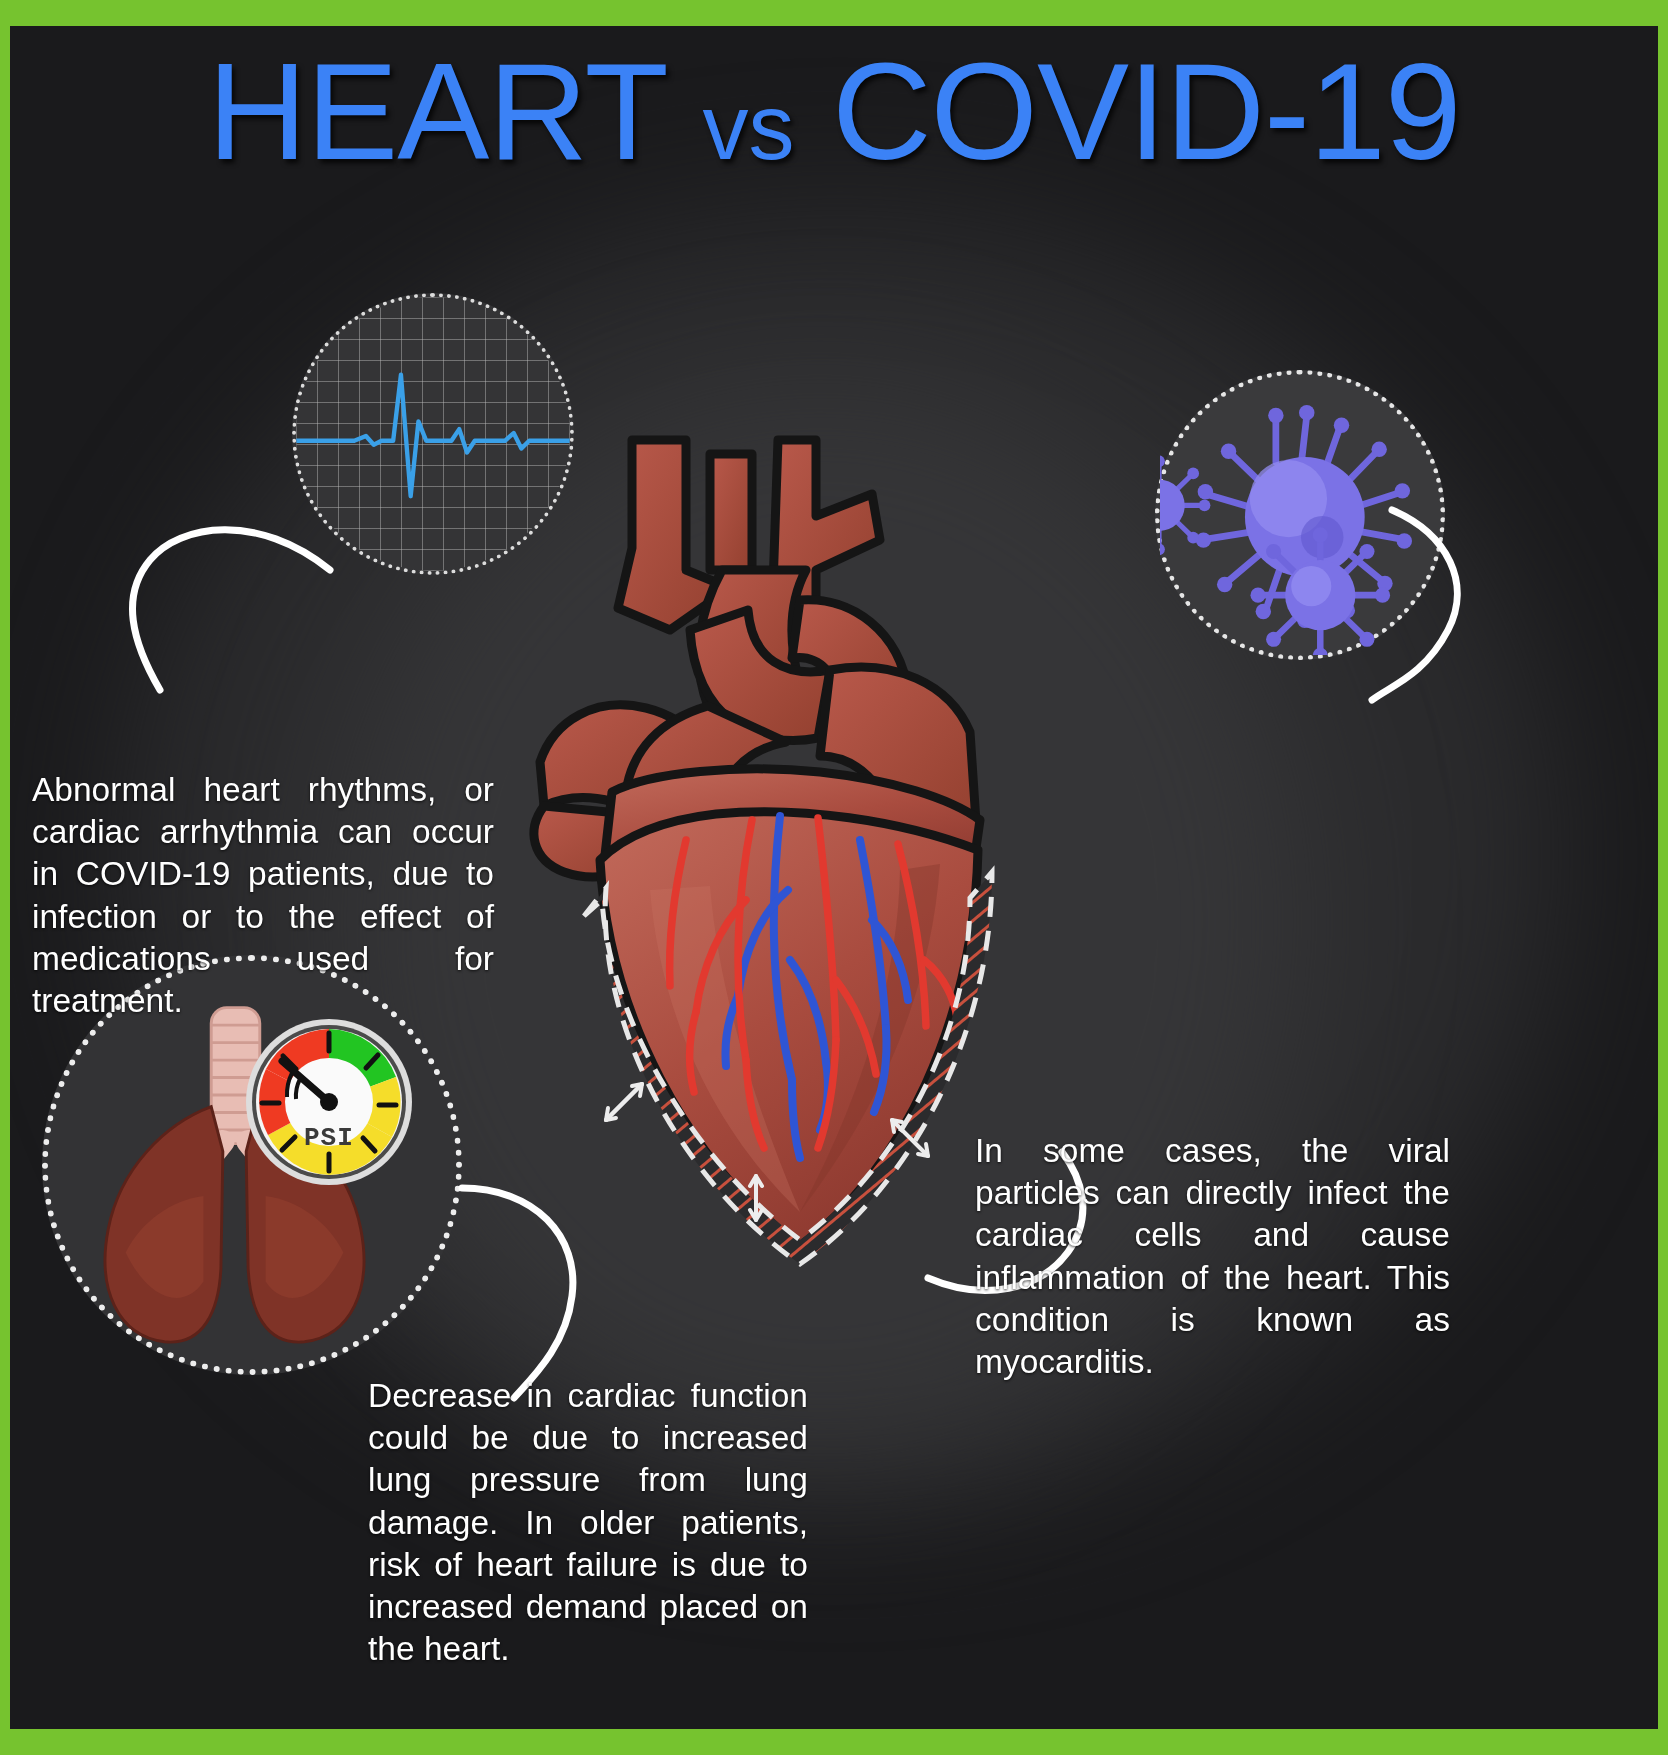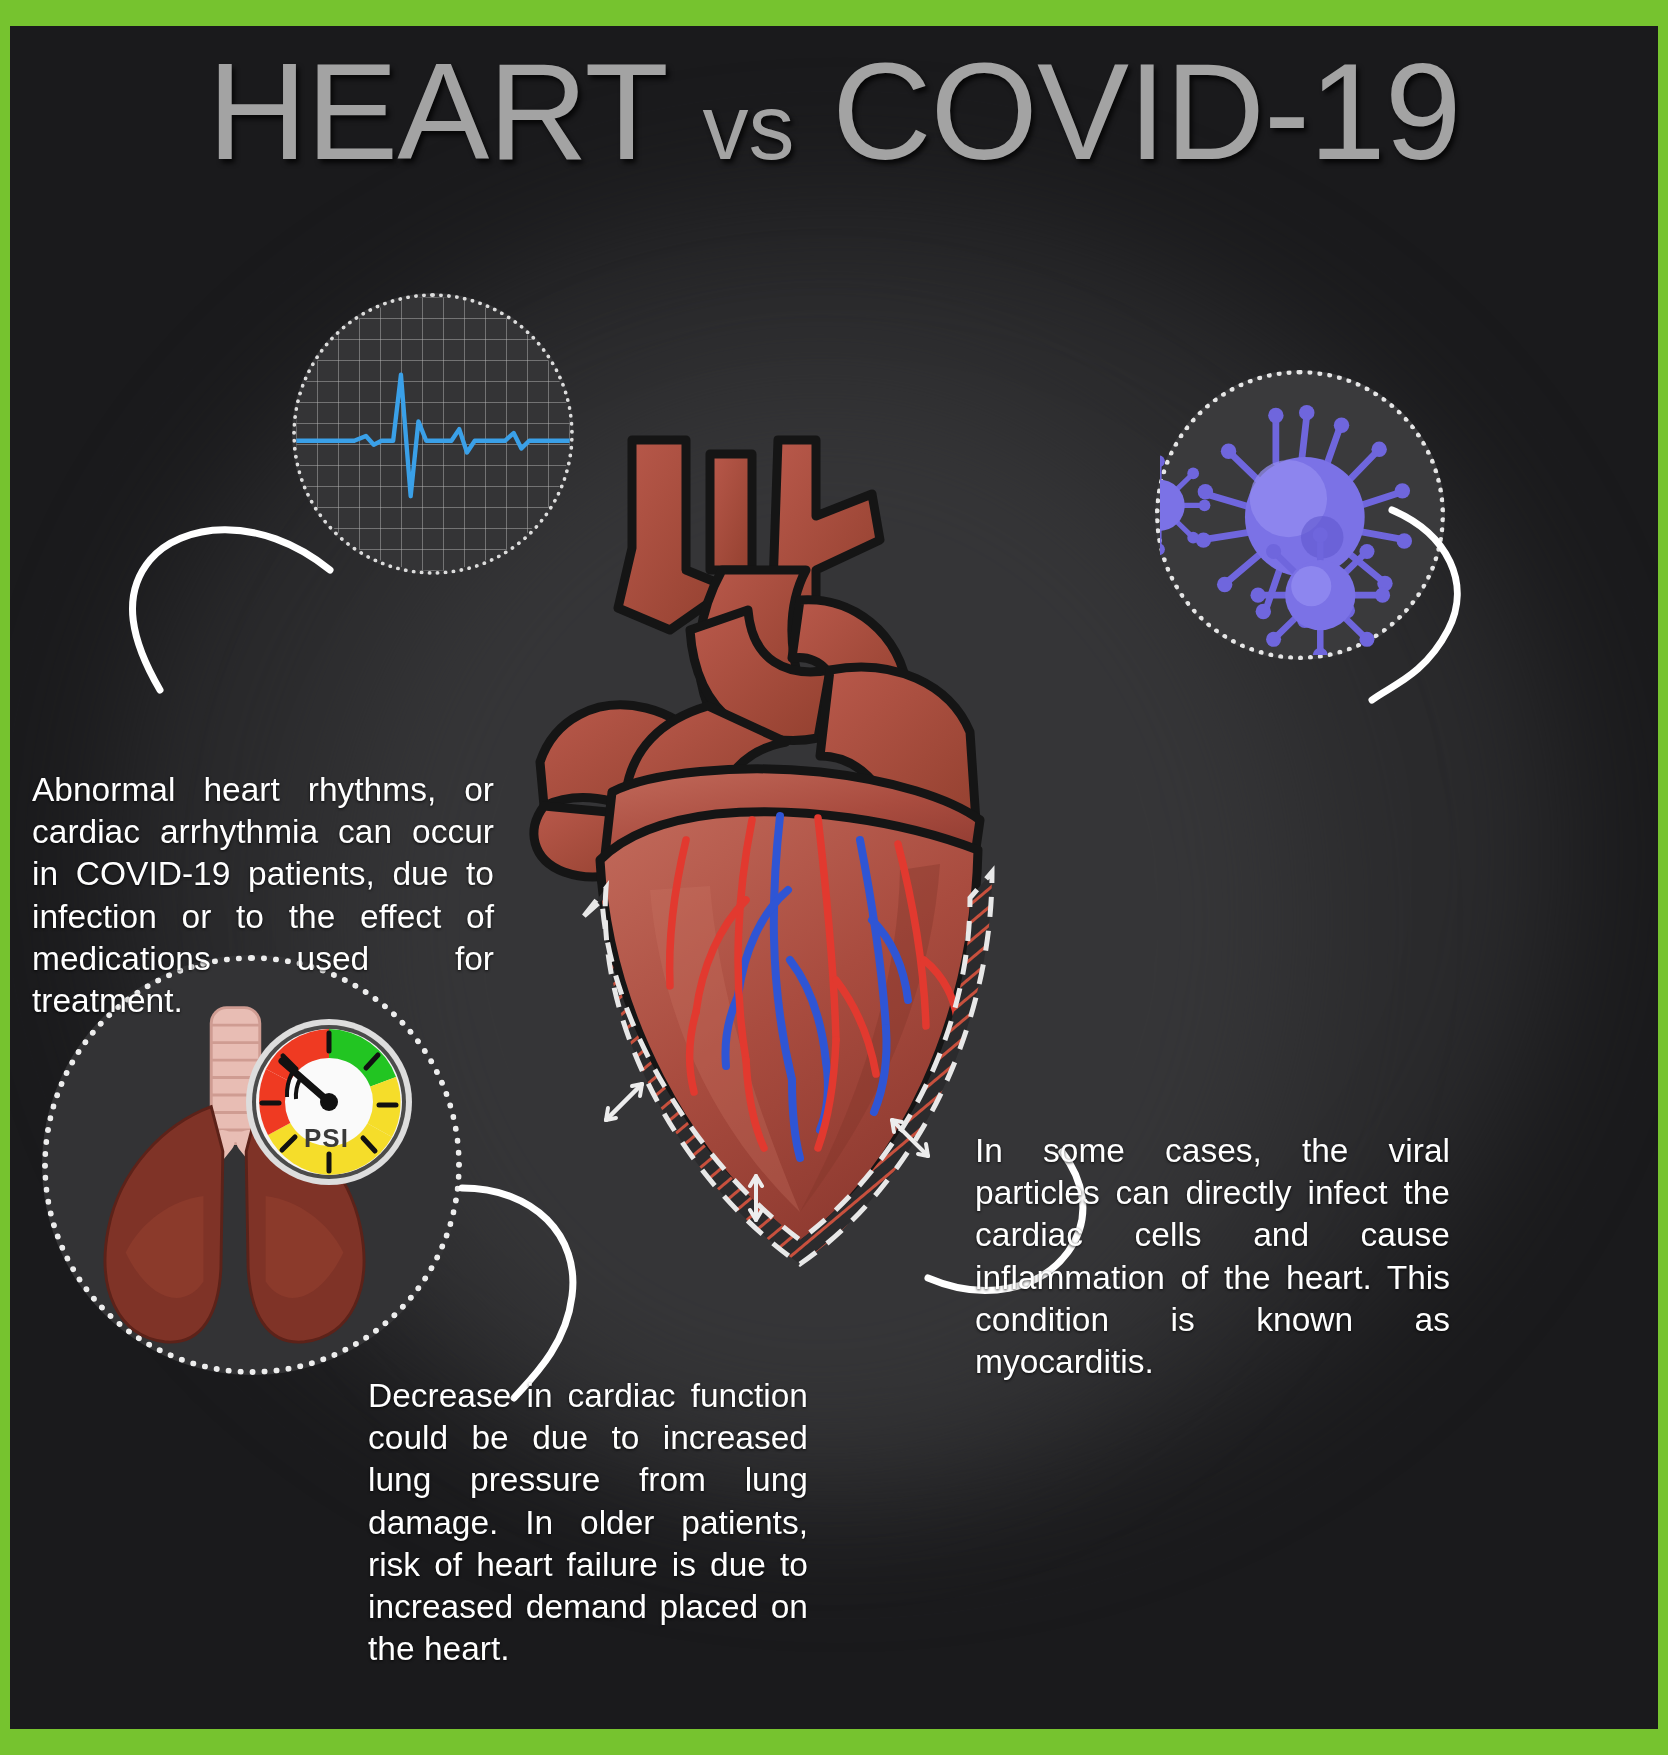--- a/index.html
+++ b/index.html
@@ -39,21 +39,21 @@
   .blob.b1 { left: 120px; top: 210px; width: 1440px; height: 1290px; opacity: .85; }
   .blob.b2 { left: 330px; top: 380px; width: 980px; height: 1080px; background: #3a3a3c; opacity: .7; }
 
   
   .title {
     position: absolute;
     top: 42px;
     left: 0;
     width: 100%;
     text-align: center;
-    color: #a3a3a3;
+    color: #3b82f6;
     font-size: 138px;
     line-height: 1.0;
     letter-spacing: -1px;
     font-weight: 400;
     font-family: "Liberation Sans", sans-serif;
     text-shadow: 3px 4px 5px rgba(0,0,0,.75);
     white-space: nowrap;
     z-index: 6;
   }
   .title .small {
@@ -98,21 +98,21 @@
   }
 
   
   .gauge-wrap { position: absolute; }
   .psi-text {
     position: absolute;
     color: #3a3a3a;
     font-size: 26px;
     font-weight: bold;
     letter-spacing: 1px;
-    font-family: Liberation Sans, sans-serif;
+    font-family: Liberation Mono, monospace;
   }
 
   
   .heart-wrap {
     position: absolute;
     left: 500px; top: 420px;
     width: 620px; height: 870px;
     z-index: 5;
   }
 

